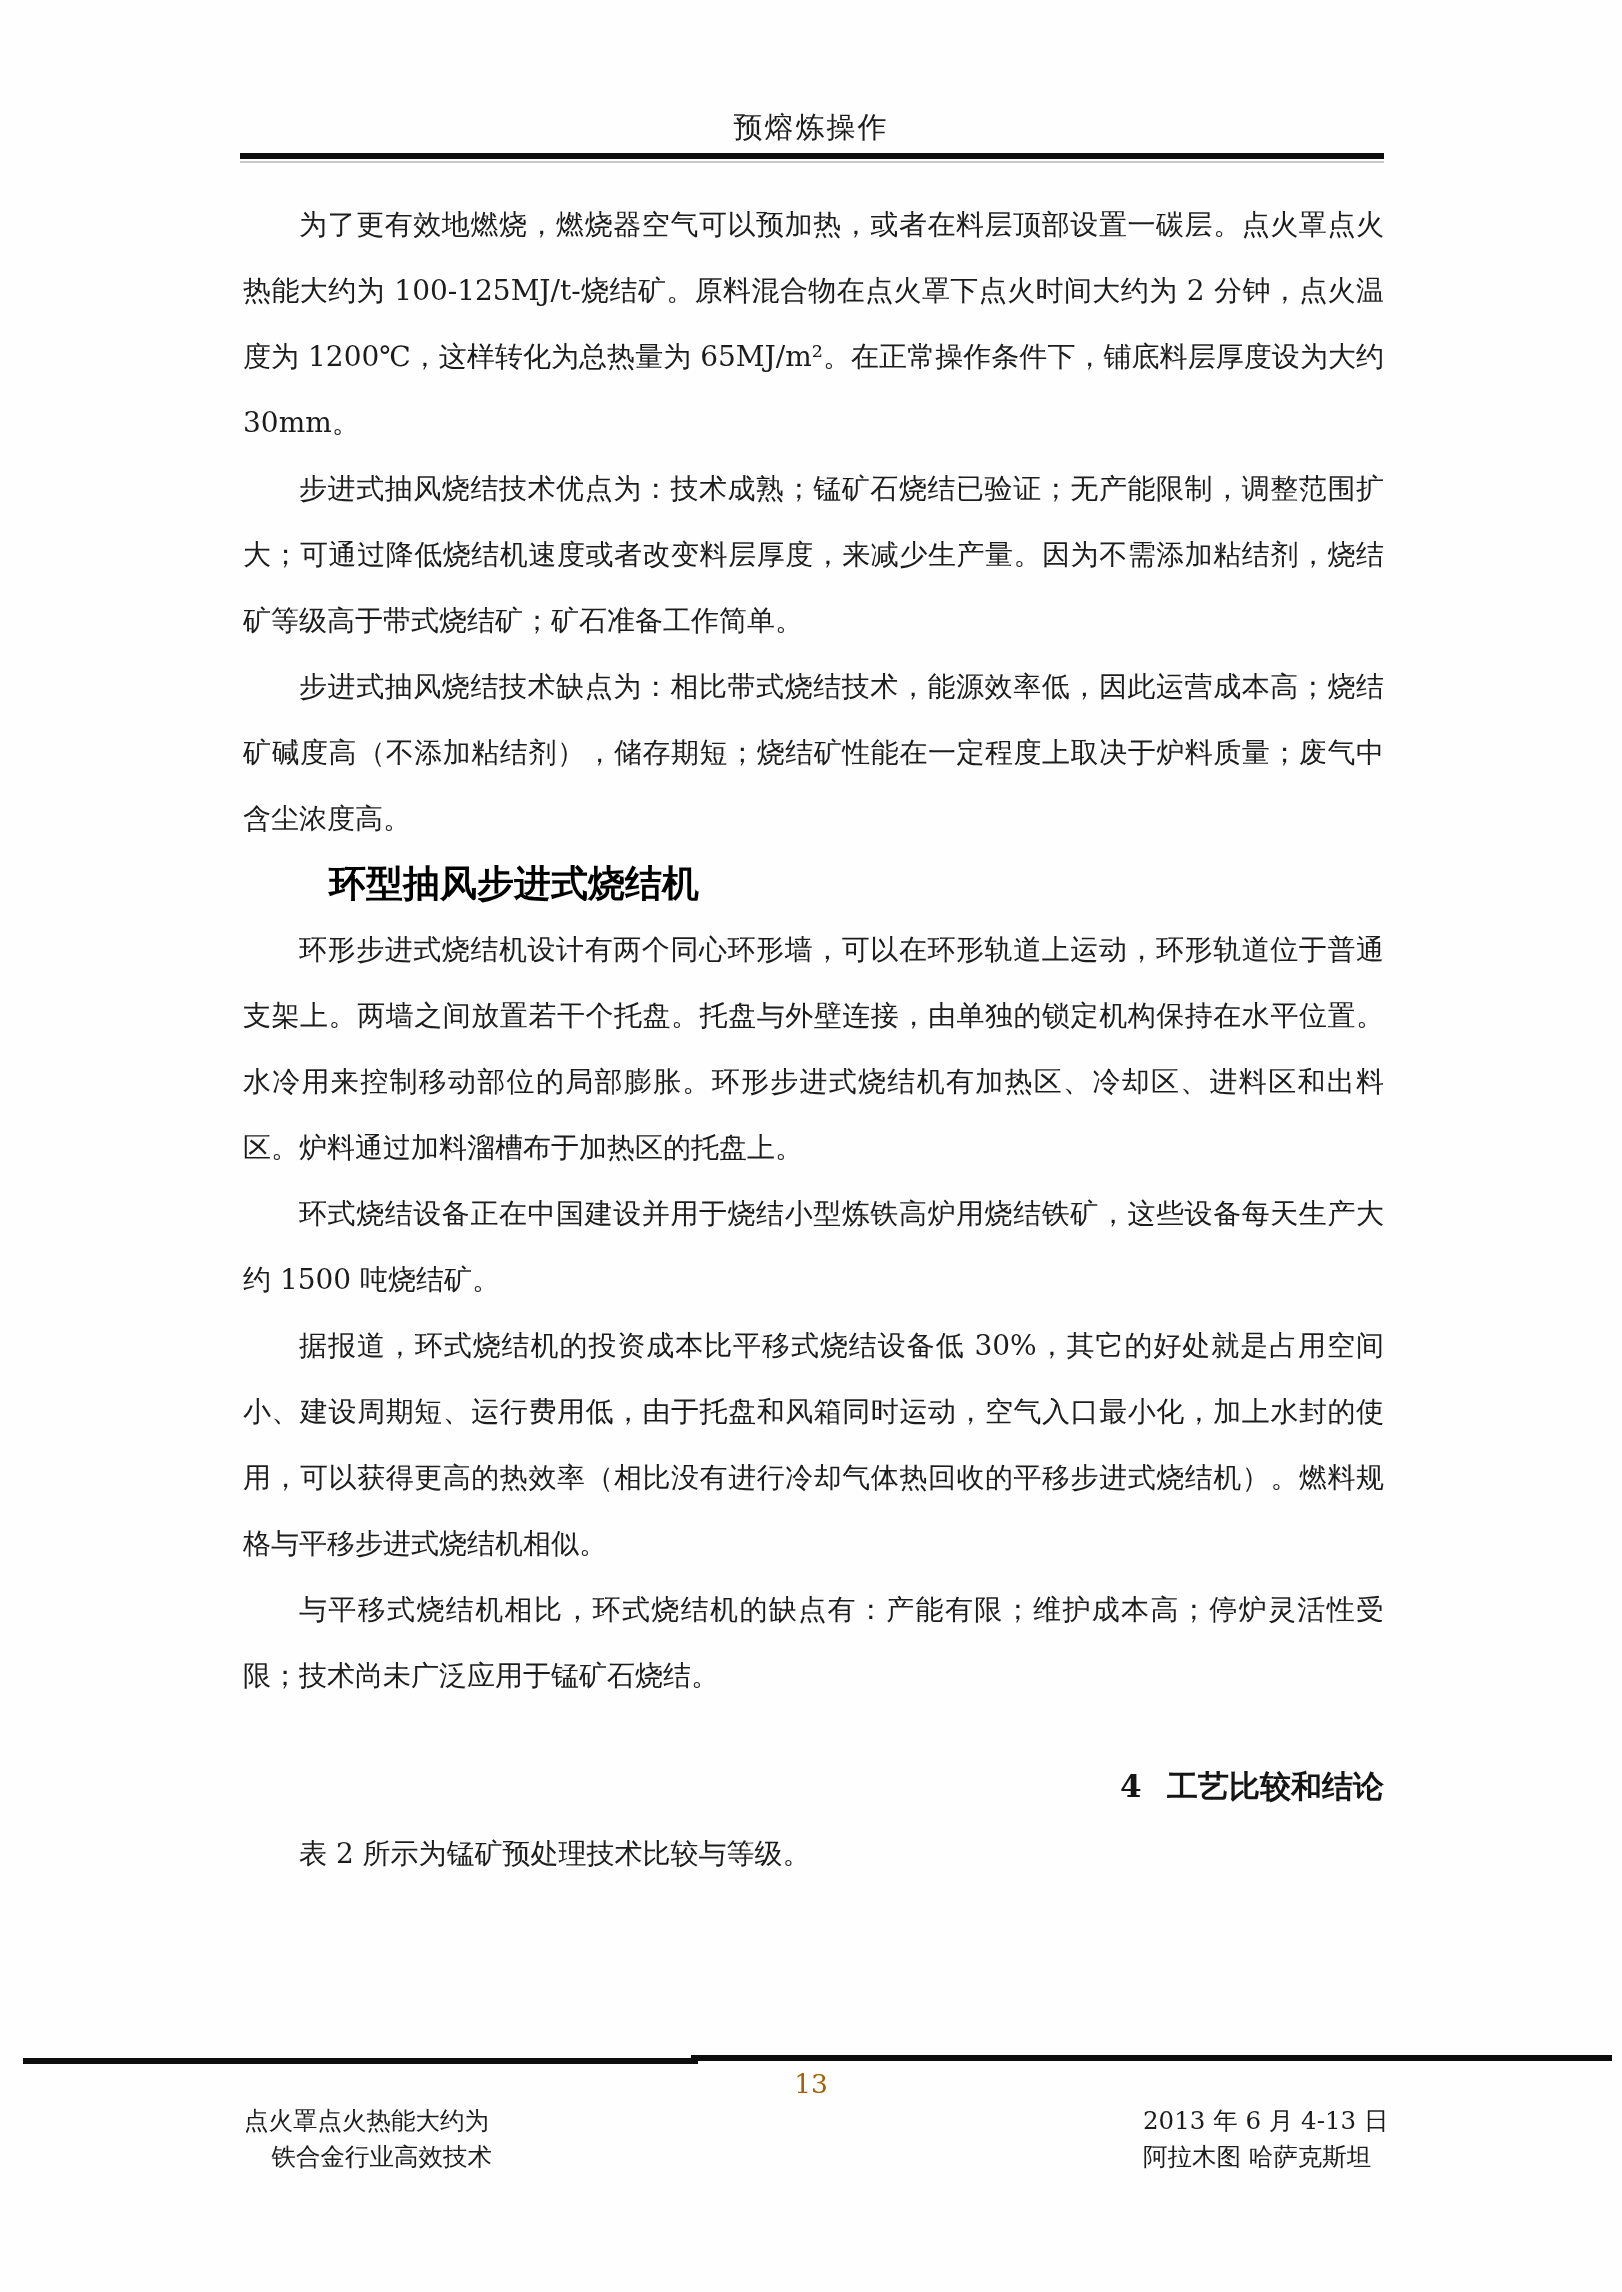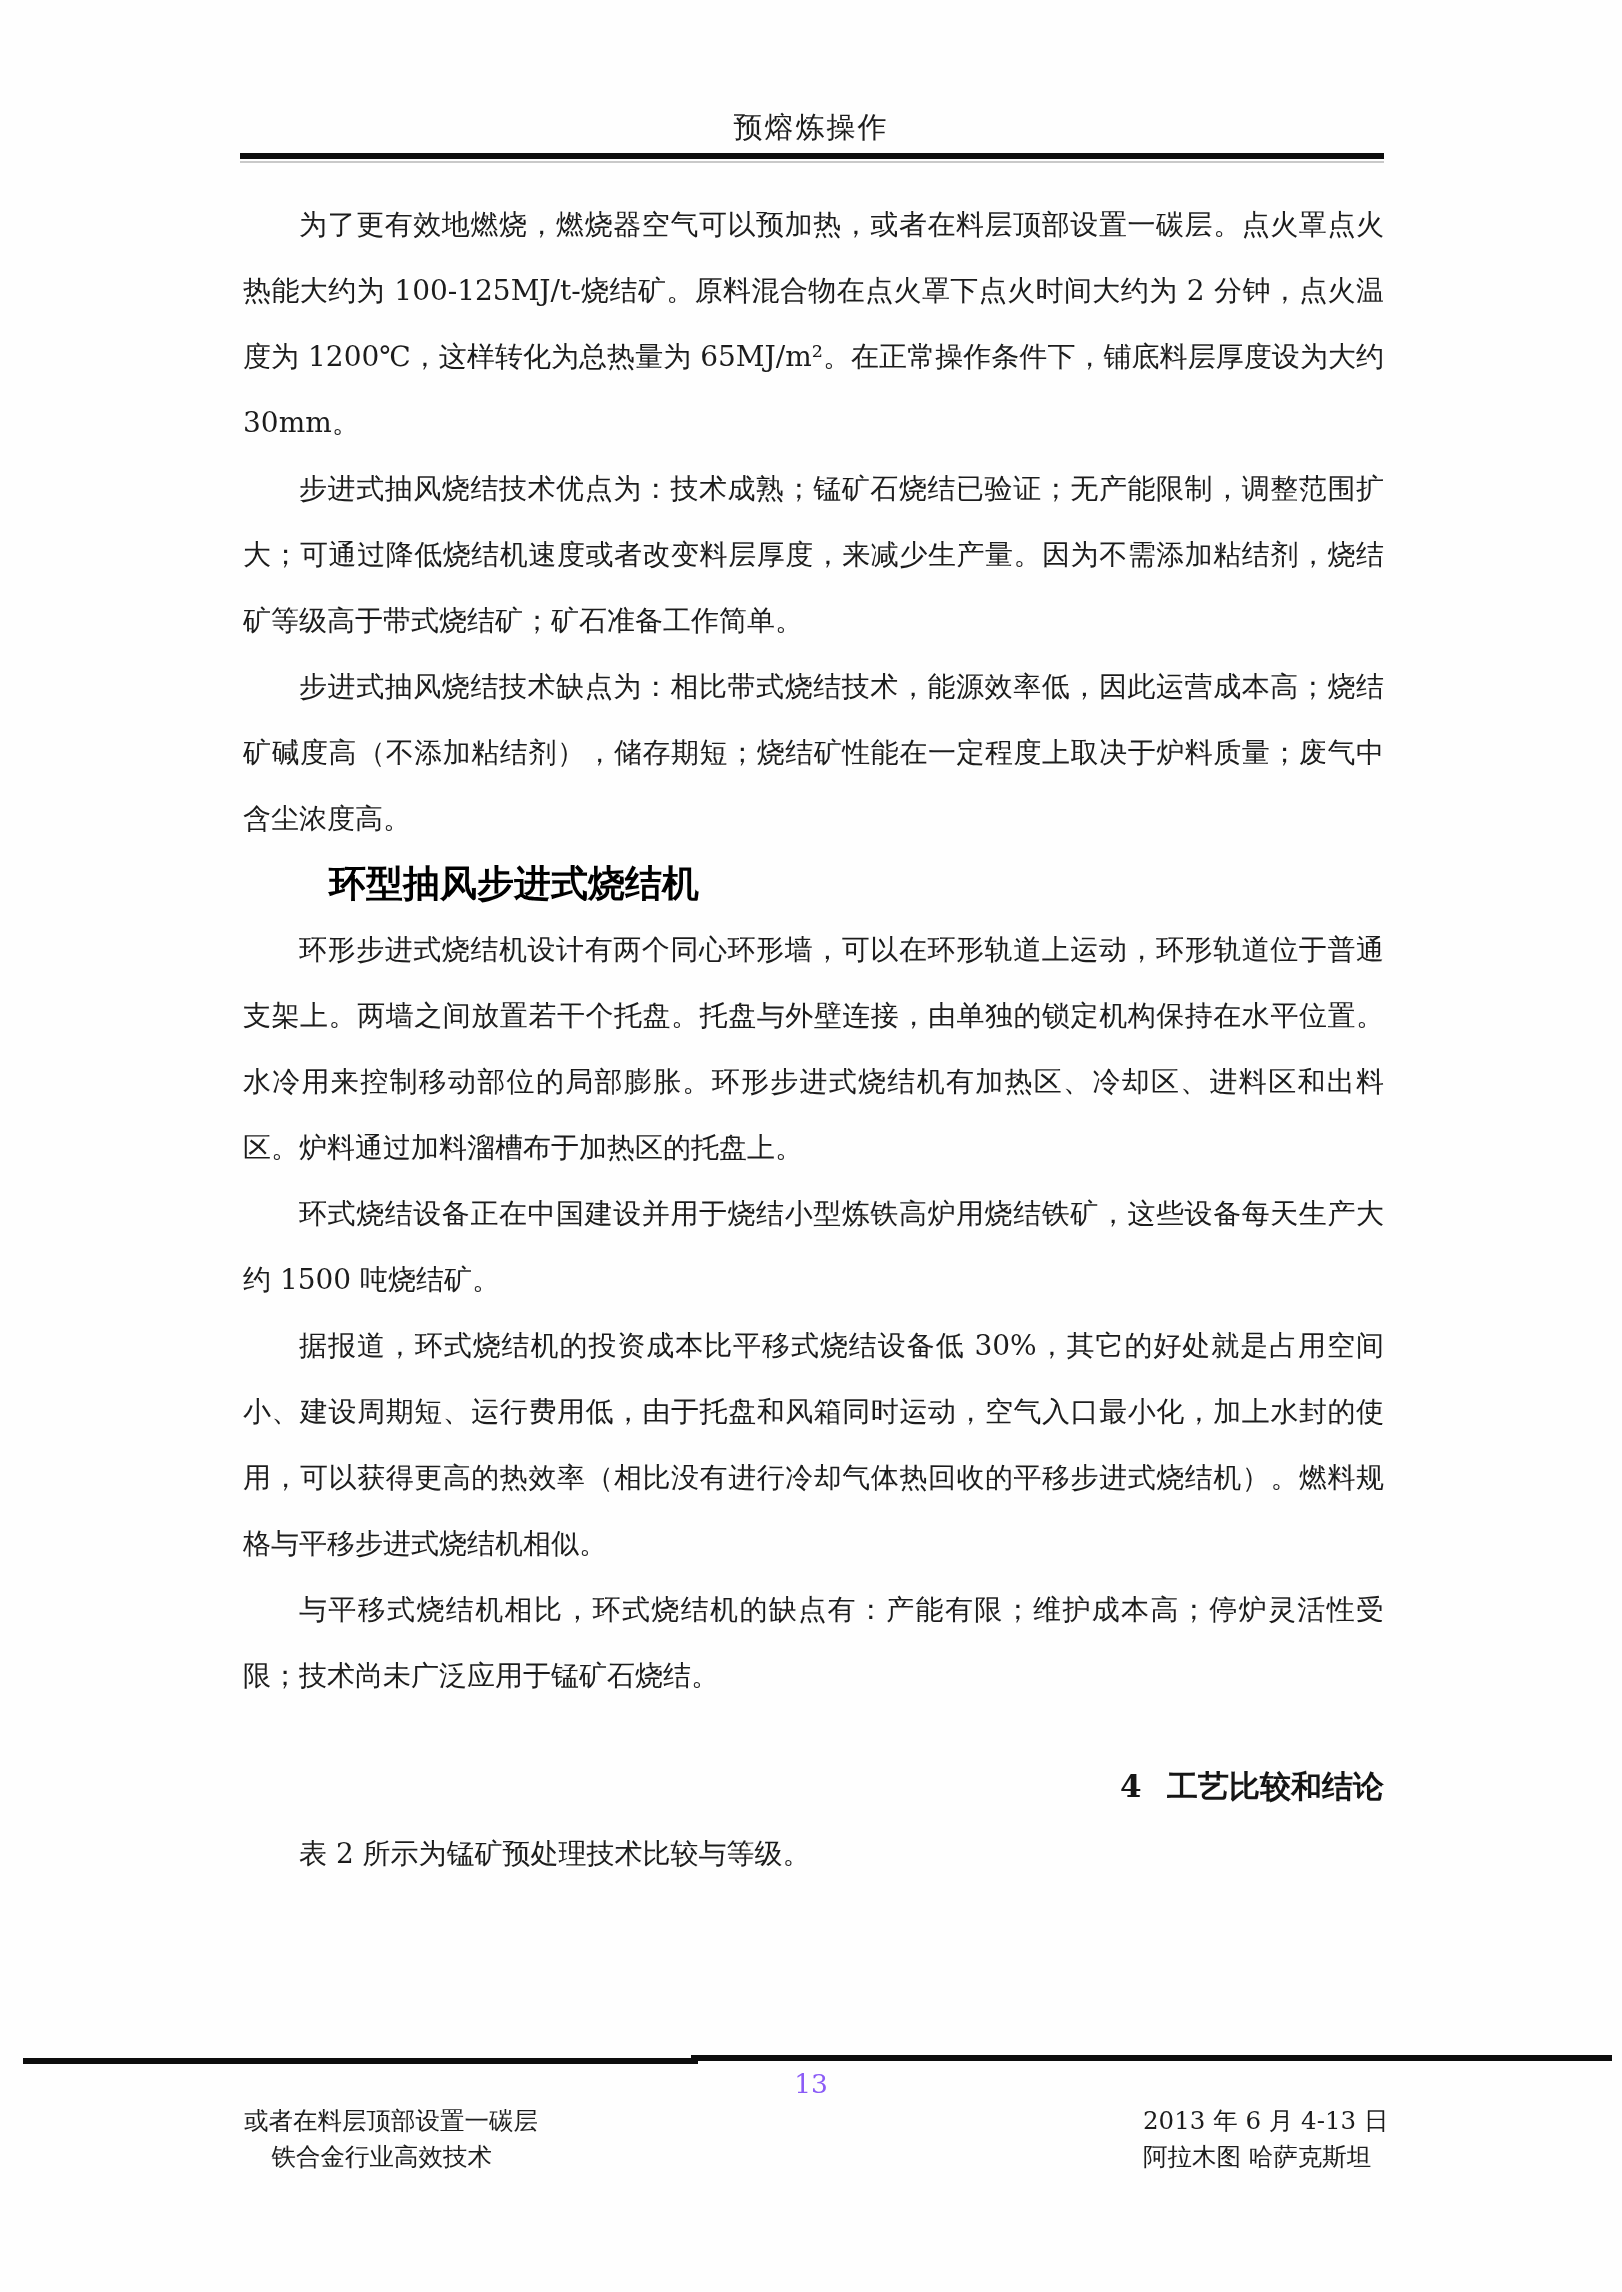--- a/index.html
+++ b/index.html
@@ -100,21 +100,21 @@
     background: #0d0d0d;
   }
   .page-number {
     position: absolute;
     top: 2068px;
     left: 0;
     width: 100%;
     text-align: center;
     font-size: 26.5px;
     line-height: 31px;
-    color: #8b5cf6;
+    color: #a16207;
   }
   .footer-left {
     position: absolute;
     top: 2103px;
     left: 244px;
     font-size: 24.5px;
     line-height: 36px;
     color: #1c1c1c;
   }
   .footer-left .fl2 {
@@ -155,21 +155,21 @@
 
   <p>表 2 所示为锰矿预处理技术比较与等级。</p>
 </div>
 
 <div class="footer-rule-left"></div>
 <div class="footer-rule-right"></div>
 
 <div class="page-number">13</div>
 
 <div class="footer-left">
-  <div class="fl1">或者在料层顶部设置一碳层</div>
+  <div class="fl1">点火罩点火热能大约为</div>
   <div class="fl2">铁合金行业高效技术</div>
 </div>
 
 <div class="footer-right">
   <div>2013 年 6 月 4-13 日</div>
   <div>阿拉木图 哈萨克斯坦</div>
 </div>
 
 
 </body></html>

